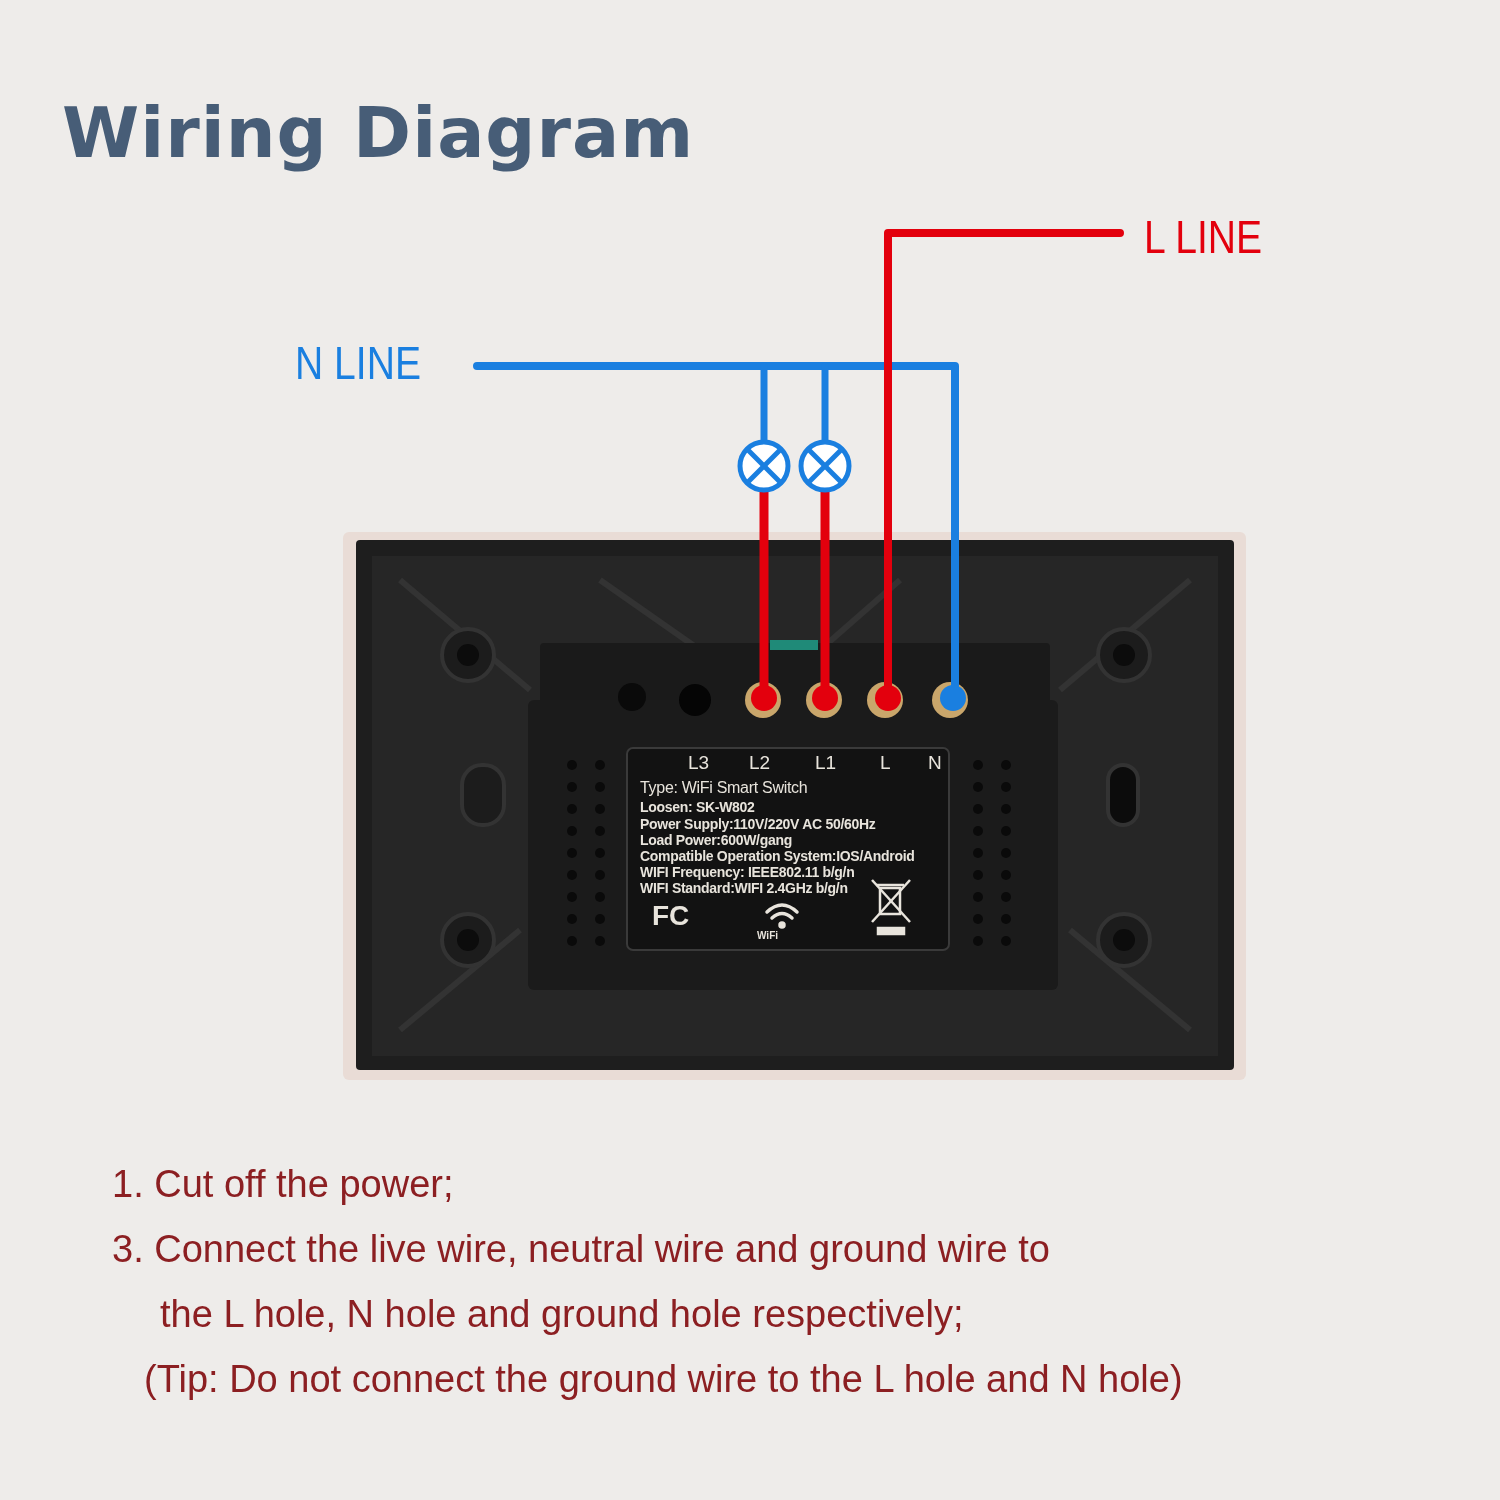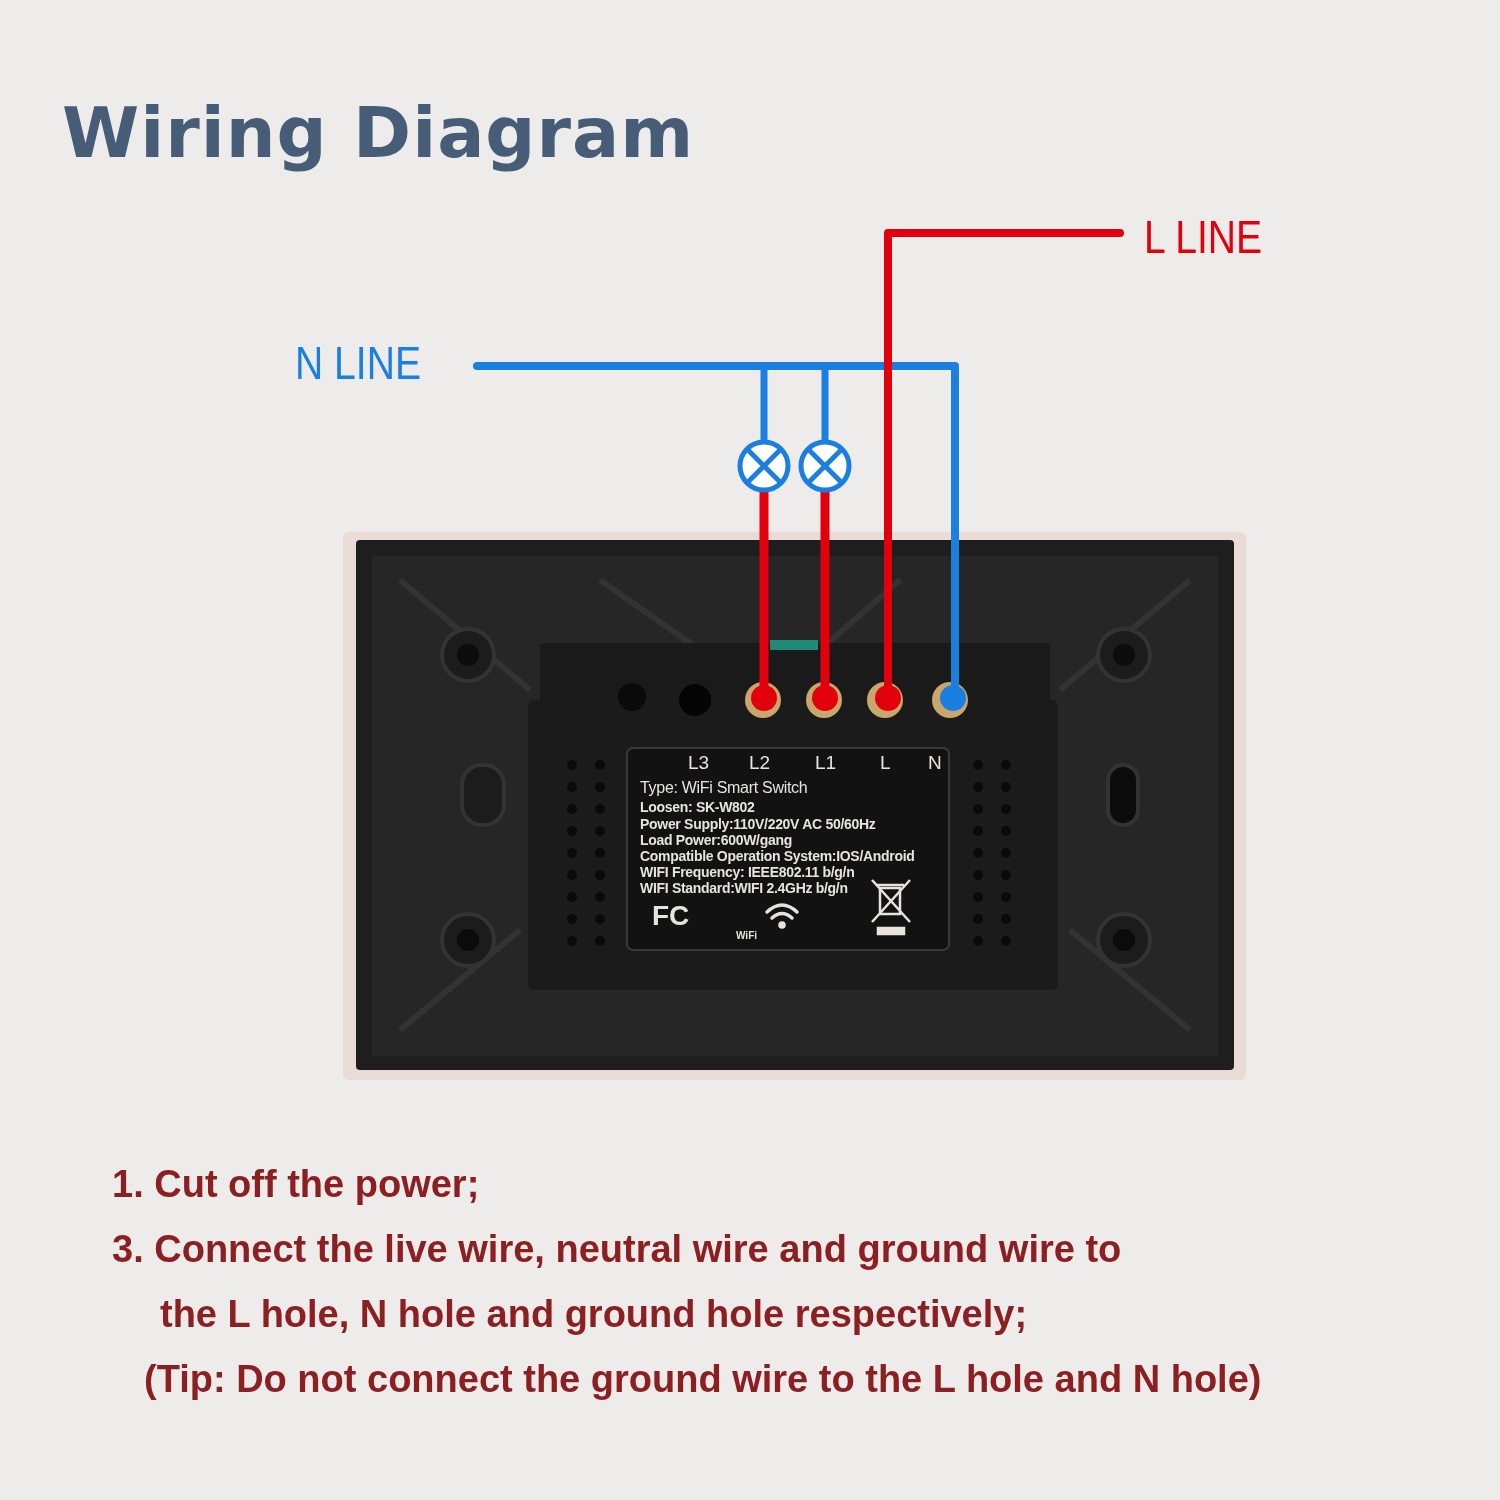--- a/index.html
+++ b/index.html
@@ -7,21 +7,21 @@
   .title { position:absolute; left:62px; top:92px; font-size:70px; font-weight:bold; color:#475d77; letter-spacing:1px; font-family:"DejaVu Sans", sans-serif; }
   .wire-label { position:absolute; font-family:"Liberation Sans", sans-serif; font-size:46px; transform:scaleX(0.85); transform-origin:left top; }
   .n-label { left:295px; top:336px; color:#1a7fe0; }
   .l-label { left:1144px; top:210px; color:#e3000d; }
   svg.diagram { position:absolute; left:0; top:0; }
   .plate-label { position:absolute; font-family:"Liberation Sans", sans-serif; color:#e8e4dc; }
   .term { font-size:19px; top:752px;text-align:center; }
   .spec { font-size:14px; left:640px; font-weight:bold; letter-spacing:-0.3px; white-space:nowrap;text-align:center; }
   .spec.type { font-size:16px; font-weight:normal; }
   .steps { position:absolute; left:112px; top:1152px; font-family:"Liberation Sans", sans-serif; color:#8c1f22; font-size:38px; line-height:65px; }
-  .steps div { white-space:nowrap;font-weight:bold; }
+  .steps div { white-space:nowrap; }
   .steps .indent { padding-left:48px; }
   .steps .tip { padding-left:32px; }
 </style>
 </head>
 <body>
 
 <div class="title">Wiring Diagram</div>
 
 <svg class="diagram" width="1500" height="1500">
 
@@ -158,20 +158,20 @@
 <div class="plate-label term" style="left:928px">N</div>
 
 <div class="plate-label spec type" style="top:779px">Type: WiFi Smart Switch</div>
 <div class="plate-label spec" style="top:799px">Loosen: SK-W802</div>
 <div class="plate-label spec" style="top:816px">Power Supply:110V/220V AC  50/60Hz</div>
 <div class="plate-label spec" style="top:832px">Load Power:600W/gang</div>
 <div class="plate-label spec" style="top:848px">Compatible Operation System:IOS/Android</div>
 <div class="plate-label spec" style="top:864px">WIFI Frequency: IEEE802.11 b/g/n</div>
 <div class="plate-label spec" style="top:880px">WIFI Standard:WIFI 2.4GHz b/g/n</div>
 <div class="plate-label" style="left:652px; top:900px; font-size:28px; font-weight:bold;">FC</div>
-<div class="plate-label" style="left:736px; top:930px; font-size:10px; font-weight:bold;">WiFi</div>
+<div class="plate-label" style="left:757px; top:930px; font-size:10px; font-weight:bold;">WiFi</div>
 
 <div class="steps">
   <div>1. Cut off the power;</div>
   <div>3. Connect the live wire, neutral wire and ground wire to</div>
   <div class="indent">the L hole, N hole and ground hole respectively;</div>
   <div class="tip">(Tip: Do not connect the ground wire to the L hole and N hole)</div>
 </div>
 
 </body></html>

